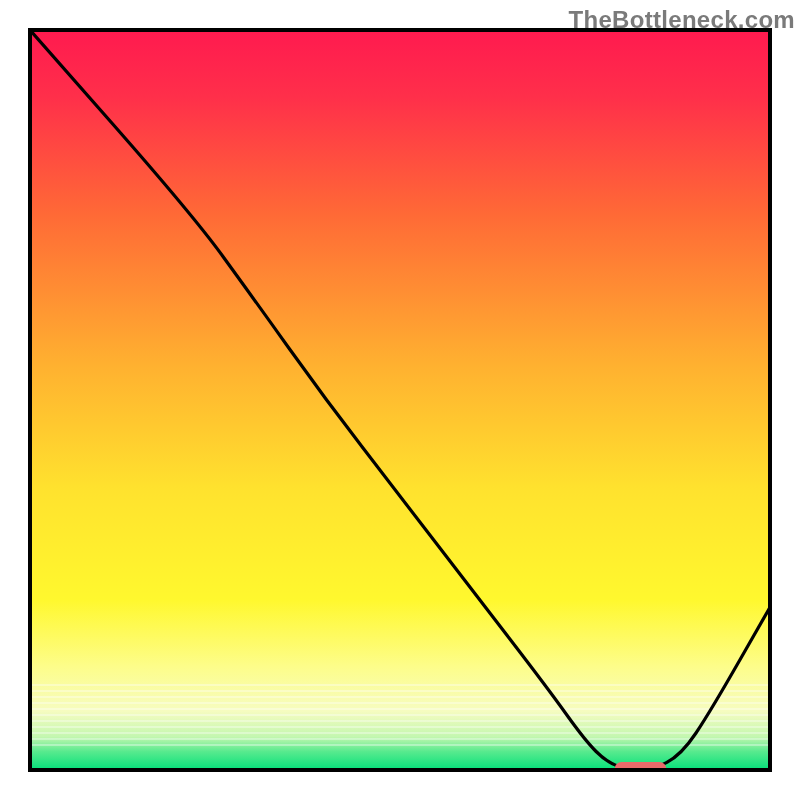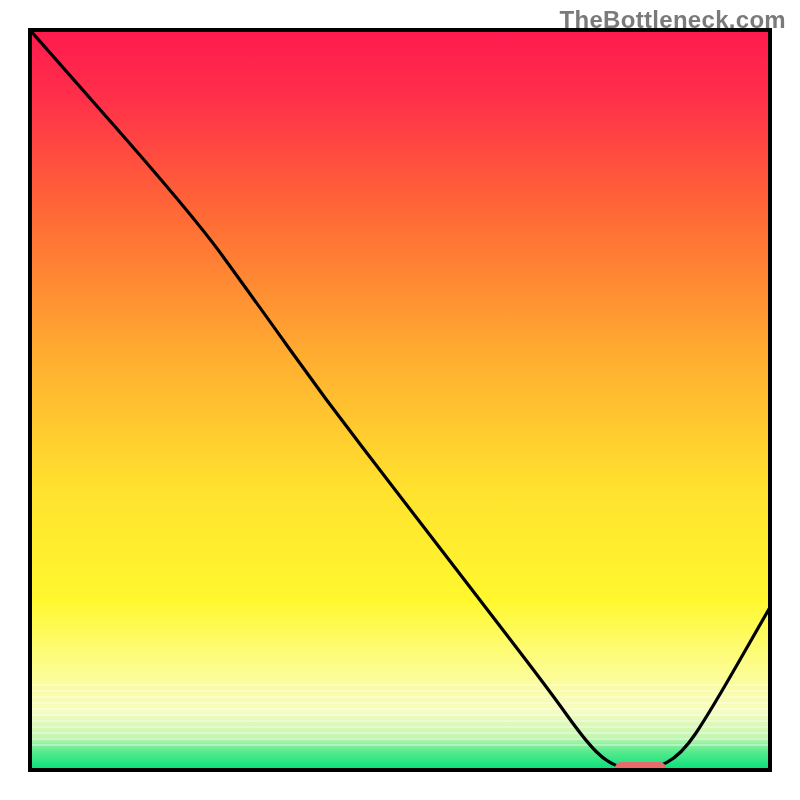--- a/index.html
+++ b/index.html
@@ -1,19 +1,19 @@
 <!DOCTYPE html>
 <html><head>
 <meta charset="utf-8">
 <style>
   html, body { margin: 0; padding: 0; width: 800px; height: 800px; overflow: hidden; background: #fff; }
   .stage { position: relative; width: 800px; height: 800px; }
   .watermark {
     position: absolute;
-    top: 6px; right: 14px;
+    top: 6px; right: 5px;
     font-family: Arial, Helvetica, sans-serif;
     font-size: 24px;
     font-weight: bold;
     color: #7a7a7a;
     letter-spacing: 0.3px;
     user-select: none;
   }
   svg { display: block; }
 </style>
 </head>

